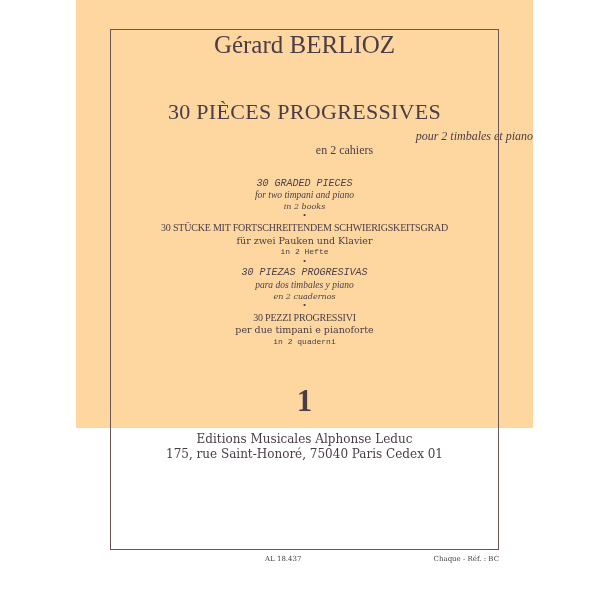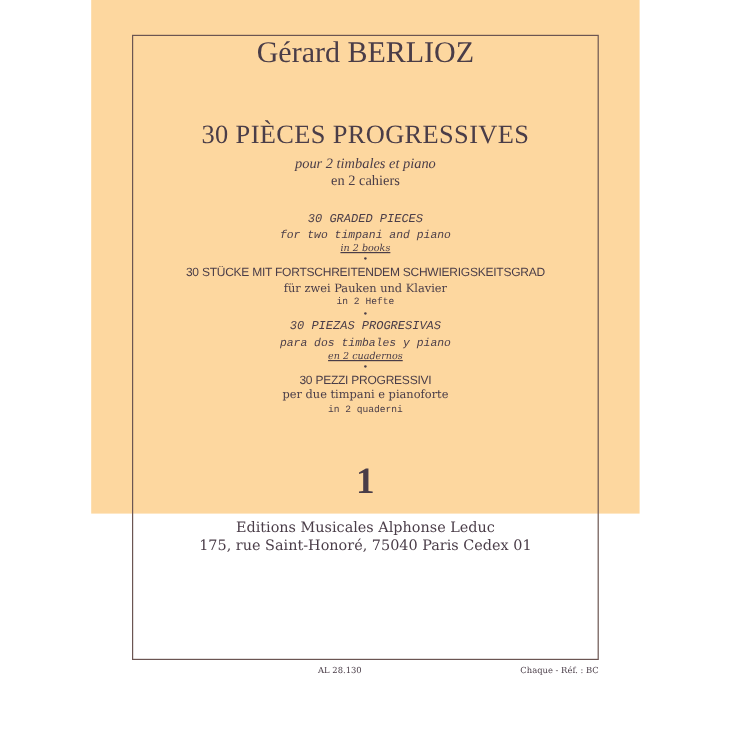--- a/index.html
+++ b/index.html
@@ -32,26 +32,26 @@
       left: 0;
       width: 100%;
       text-align: center;
       color: #4a3d48;
       font-family: "Liberation Serif", serif;
       white-space: nowrap;
       line-height: 1;
     }
     .composer { top: 32px; font-size: 25px; }
     .title { top: 101px; font-size: 22px; letter-spacing: 0.3px; }
-    .subtitle-it { font-style: italic; font-size: 12px; }
-    .subtitle { font-size: 12px; }
+    .subtitle-it { font-style: italic; font-size: 12px; text-align: right; }
+    .subtitle { font-size: 12px; padding-left: 40px; }
     .gr-head { font-family: Liberation Mono, monospace; font-style: italic; font-size: 10px; }
-    .gr-sub { font-family: Liberation Mono, monospace; font-style: italic; font-size: 9.5px; }
-    .gr-small { font-family: "DejaVu Serif", serif; font-style: italic; font-size: 8px; text-decoration: underline; }
-    .de-head { font-family: Liberation Sans, sans-serif; font-size: 10px; letter-spacing: -0.2px; }
+    .gr-sub { font-family: Liberation Serif, serif; font-style: italic; font-size: 9.5px; }
+    .gr-small { font-family: "DejaVu Serif", serif; font-style: italic; font-size: 8px; }
+    .de-head { font-family: Liberation Serif, serif; font-size: 10px; letter-spacing: -0.2px; }
     .de-sub { font-family: "DejaVu Serif", serif; font-size: 9.5px; }
     .de-small { font-family: Liberation Mono, monospace; font-size: 8px; }
     .bullet { font-size: 9px; }
     .volume { top: 402px; font-size: 31px; font-weight: bold; }
     .publisher { font-family: "DejaVu Serif", serif; font-size: 12px; }
     .footer {
       position: absolute;
       color: #4a3d48;
       font-family: "DejaVu Serif", serif;
       font-size: 7px;
@@ -86,15 +86,15 @@
 
   <div class="txt de-head" style="top:313px">30 PEZZI PROGRESSIVI</div>
   <div class="txt de-sub" style="top:325px">per due timpani e pianoforte</div>
   <div class="txt de-small" style="top:338px">in 2 quaderni</div>
 
   <div class="txt volume" style="top:385px">1</div>
 
   <div class="txt publisher" style="top:433px">Editions Musicales Alphonse Leduc</div>
   <div class="txt publisher" style="top:448px">175, rue Saint-Honoré, 75040 Paris Cedex 01</div>
 
-  <div class="footer" style="left:189px; top:555px">AL 28.130</div>
+  <div class="footer" style="left:189px; top:555px">AL 18.437</div>
   <div class="footer" style="right:34px; top:555px">Chaque - Réf. : BC</div>
 </div>
 
 </body></html>

